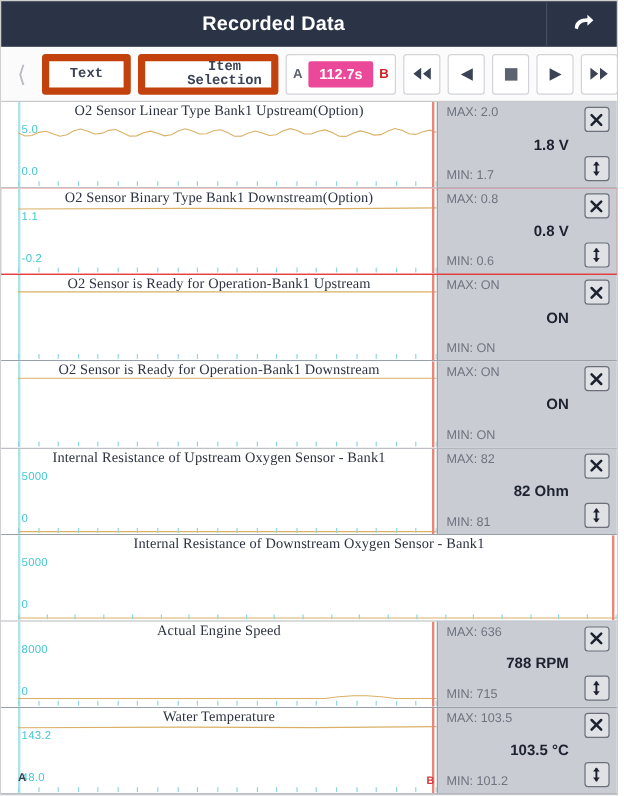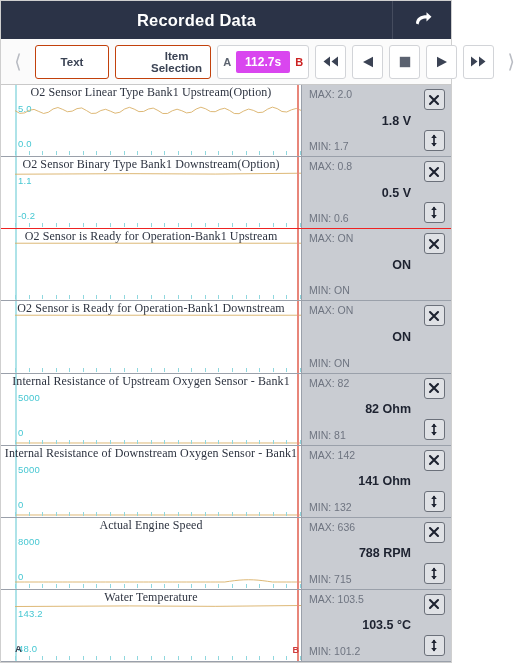--- a/index.html
+++ b/index.html
@@ -3,21 +3,21 @@
 <meta charset="utf-8">
 <style>
   * { box-sizing: border-box; margin: 0; padding: 0; }
   html, body {
     width: 520px; height: 663px;
     background: #ffffff;
     font-family: "Liberation Sans", sans-serif;
     overflow: hidden;
   }
   #app {
-    width: 452px; height: 663px;
+    width: 515px; height: 663px;
     position: relative;
     background: #fff;
     border: 1px solid #cfcfcf;
     display: flex; flex-direction: column; justify-content: space-between;
   }
 
   
   .header {
     height: 38px; min-height: 38px;
     background: #2b3347;
@@ -53,42 +53,43 @@
     width: 22px; height: 34px;
     display: flex; align-items: center; justify-content: center;
     color: #b9bcc3; font-size: 19px; font-weight: 300;
     flex: 0 0 auto;
   }
   .tbtn {
     height: 34px;
     min-width: 74px;
     padding: 0 8px;
     background: #fff;
-    border: 1px solid #c2410c;
+    border: 6px solid #c2410c;
     border-radius: 3px;
     display: flex; align-items: center; justify-content: center;
     text-align: center;
     font-size: 11.5px; font-weight: bold; color: #3b4354;
     line-height: 12px;
     flex: 0 0 auto;
+    font-family: Liberation Mono, monospace;
   }
   .tbtn.two-line { min-width: 76px; padding-left: 35px; }
   .time-box {
     height: 34px;
     background: #fff;
     border: 1px solid #d2d4d8;
     border-radius: 3px;
     display: flex; align-items: center;
     padding: 0 5px; gap: 5px;
     flex: 0 0 auto;
   }
   .mark-a { font-size: 11px; color: #5d6470; font-weight: bold; }
   .mark-b { font-size: 11px; color: #cc2222; font-weight: bold; }
   .time-pill {
-    background: #d946ef;
+    background: #ec4899;
     color: #fff; font-weight: bold; font-size: 12px;
     padding: 4px 9px; border-radius: 2px;
   }
   .mbtn {
     width: 31px; height: 34px;
     background: #fff;
     border: 1px solid #d2d4d8;
     border-radius: 3px;
     display: flex; align-items: center; justify-content: center;
     flex: 0 0 auto;
@@ -371,21 +372,21 @@
             <i></i>
             <i></i>
             <i></i>
             <i></i>
           </div>
           <div class="cursor"></div>
         </div>
         <div class="panel">
           <div class="panel-info">
             <div class="p-max">MAX: 0.8</div>
-            <div class="p-val">0.5 V</div>
+            <div class="p-val">0.8 V</div>
             <div class="p-min">MIN: 0.6</div>
           </div>
           <div class="panel-btns">
             <div class="sqbtn">
               <span>
                 <svg width="12" height="12" viewBox="0 0 12 12">
                   <path d="M2 2 L10 10 M10 2 L2 10" stroke="#1d2230" stroke-width="2.1" stroke-linecap="round"></path>
                 </svg>
               </span>
             </div>
@@ -599,45 +600,20 @@
             <i></i>
             <i></i>
             <i></i>
             <i></i>
             <i></i>
             <i></i>
             <i></i>
             <i></i>
           </div>
           <div class="cursor"></div>
-        </div>
-        <div class="panel">
-          <div class="panel-info">
-            <div class="p-max">MAX: 142</div>
-            <div class="p-val">141 Ohm</div>
-            <div class="p-min">MIN: 132</div>
-          </div>
-          <div class="panel-btns">
-            <div class="sqbtn">
-              <span>
-                <svg width="12" height="12" viewBox="0 0 12 12">
-                  <path d="M2 2 L10 10 M10 2 L2 10" stroke="#1d2230" stroke-width="2.1" stroke-linecap="round"></path>
-                </svg>
-              </span>
-            </div>
-            <div class="sqbtn">
-              <span>
-                <svg width="12" height="13" viewBox="0 0 12 13">
-                  <path d="M6 1 L6 12" stroke="#1d2230" stroke-width="1.6"></path>
-                  <path d="M6 0.6 L3.2 4 L8.8 4 Z" fill="#1d2230"></path>
-                  <path d="M6 12.4 L3.2 9 L8.8 9 Z" fill="#1d2230"></path>
-                </svg>
-              </span>
-            </div>
-          </div>
         </div>
       </div>
       <div class="row">
         <div class="plot">
           <div class="y-axis"></div>
           <div class="chart-title">Actual Engine Speed</div>
           <div class="y-max">8000</div>
           <div class="y-min">0</div>
           <div class="trace">
             <svg viewBox="0 0 100 100" preserveAspectRatio="none">

